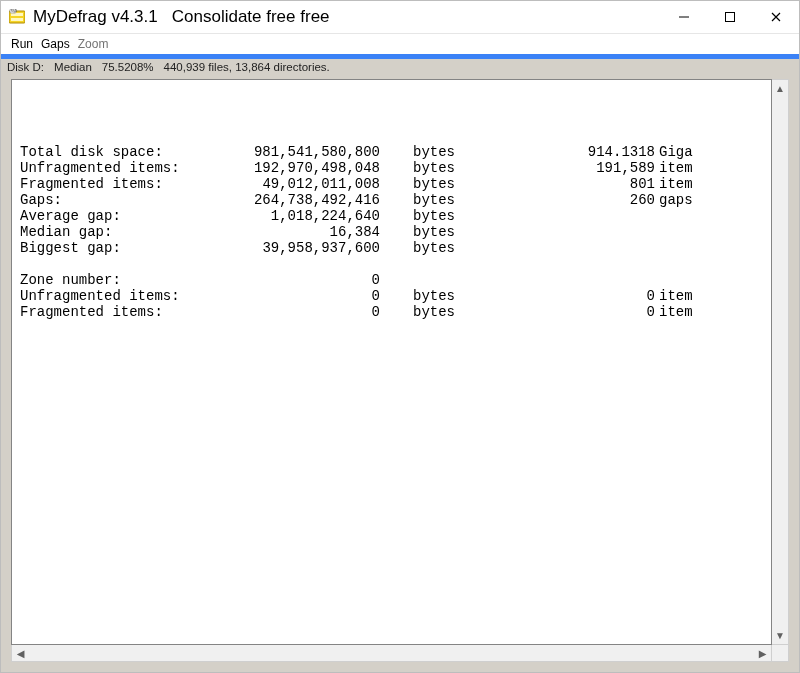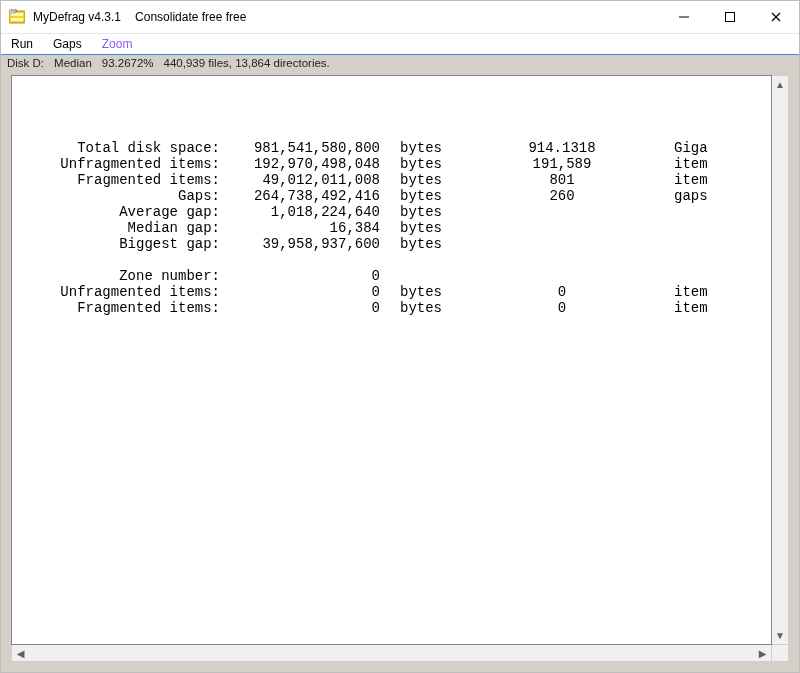--- a/index.html
+++ b/index.html
@@ -35,21 +35,21 @@
     width: 16px;
     height: 16px;
     margin-right: 8px;
     flex: 0 0 auto;
   }
   .titlebar .title-wrap {
     display: flex;
     align-items: baseline;
     gap: 14px;
     flex: 1 1 auto;
-    font-size: 12px;
+    font-size: 17px;
     color: #000;
   }
   .titlebar .app-name { }
   .titlebar .subtitle { }
   .win-controls {
     display: flex;
     height: 100%;
   }
   .win-btn {
     width: 46px;
@@ -61,34 +61,33 @@
   .win-btn svg { display:block; }
 
   
   .menubar {
     height: 20px;
     display: flex;
     align-items: center;
     padding: 0 6px;
     font-size: 12px;
     color: #000;
-    gap: 12px;
   }
   .menubar .menu-item { padding: 1px 4px; }
-  .menubar .menu-item.disabled { color: #8b5cf6; }
+  .menubar .menu-item.disabled { color: #737373; }
 
   
   .client {
     flex: 1 1 auto;
     background: #d4d0c8;
     padding: 0px;
     box-sizing: border-box;
     display: flex;
     flex-direction: column;
-    border-top: 1px solid #3b82f6;
+    border-top: 5px solid #3b82f6;
     position: relative;
   }
   .statusline {
     padding: 2px 6px 6px 6px;
     font-size: 11.5px;
     color: #222;
     display: flex;
     gap: 10px;
     align-items: baseline;
   }
@@ -113,26 +112,26 @@
     line-height: 16px;
     color: #000;
     overflow: hidden;
     white-space: pre;
   }
   .row {
     display: flex;
     width: 100%;
     height: 16px;
   }
-  .c-label { flex: 0 0 200px; text-align: right; }
+  .c-label { flex: 0 0 200px; }
   .c-val1  { flex: 0 0 160px; text-align: right; font-family: Liberation Mono, monospace; }
-  .c-unit1 { flex: 0 0 52px;  padding-left: 20px; }
+  .c-unit1 { flex: 0 0 52px;  padding-left: 20px; margin-left: 13px; }
   .c-spacer{ flex: 0 0 30px; }
-  .c-val2  { flex: 0 0 160px; text-align: center; }
-  .c-unit2 { flex: 0 0 48px;  padding-left: 4px; margin-left: 28px; }
+  .c-val2  { flex: 0 0 160px; text-align: right; }
+  .c-unit2 { flex: 0 0 48px;  padding-left: 4px; }
   .blank-row { height: 16px; }
 
   
   .vscroll {
     grid-column: 2;
     grid-row: 1;
     background: #f0f0f0;
     border: 1px solid #cfcfcf;
     border-left: none;
     box-sizing: border-box;
@@ -236,21 +235,21 @@
     <span class="menu-item">Run</span>
     <span class="menu-item">Gaps</span>
     <span class="menu-item disabled">Zoom</span>
   </div>
 
   <div class="client">
 
     <div class="statusline">
       <span>Disk D:</span>
       <span>Median</span>
-      <span>93.2672%</span>
+      <span>75.5208%</span>
       <span>440,939 files, 13,864 directories.</span>
     </div>
 
     <div class="content-frame">
 
       <div class="text-pane" id="report-pane">
         
       <div class="row"><span class="c-label">Total disk space:</span><span class="c-val1">981,541,580,800</span><span class="c-unit1">bytes</span><span class="c-spacer"></span><span class="c-val2">914.1318</span><span class="c-unit2">Giga</span></div><div class="row"><span class="c-label">Unfragmented items:</span><span class="c-val1">192,970,498,048</span><span class="c-unit1">bytes</span><span class="c-spacer"></span><span class="c-val2">191,589</span><span class="c-unit2">item</span></div><div class="row"><span class="c-label">Fragmented items:</span><span class="c-val1">49,012,011,008</span><span class="c-unit1">bytes</span><span class="c-spacer"></span><span class="c-val2">801</span><span class="c-unit2">item</span></div><div class="row"><span class="c-label">Gaps:</span><span class="c-val1">264,738,492,416</span><span class="c-unit1">bytes</span><span class="c-spacer"></span><span class="c-val2">260</span><span class="c-unit2">gaps</span></div><div class="row"><span class="c-label">Average gap:</span><span class="c-val1">1,018,224,640</span><span class="c-unit1">bytes</span><span class="c-spacer"></span><span class="c-val2"></span><span class="c-unit2"></span></div><div class="row"><span class="c-label">Median gap:</span><span class="c-val1">16,384</span><span class="c-unit1">bytes</span><span class="c-spacer"></span><span class="c-val2"></span><span class="c-unit2"></span></div><div class="row"><span class="c-label">Biggest gap:</span><span class="c-val1">39,958,937,600</span><span class="c-unit1">bytes</span><span class="c-spacer"></span><span class="c-val2"></span><span class="c-unit2"></span></div><div class="blank-row"></div><div class="row"><span class="c-label">Zone number:</span><span class="c-val1">0</span><span class="c-unit1"></span><span class="c-spacer"></span><span class="c-val2"></span><span class="c-unit2"></span></div><div class="row"><span class="c-label">Unfragmented items:</span><span class="c-val1">0</span><span class="c-unit1">bytes</span><span class="c-spacer"></span><span class="c-val2">0</span><span class="c-unit2">item</span></div><div class="row"><span class="c-label">Fragmented items:</span><span class="c-val1">0</span><span class="c-unit1">bytes</span><span class="c-spacer"></span><span class="c-val2">0</span><span class="c-unit2">item</span></div></div>
 
       <div class="vscroll">

